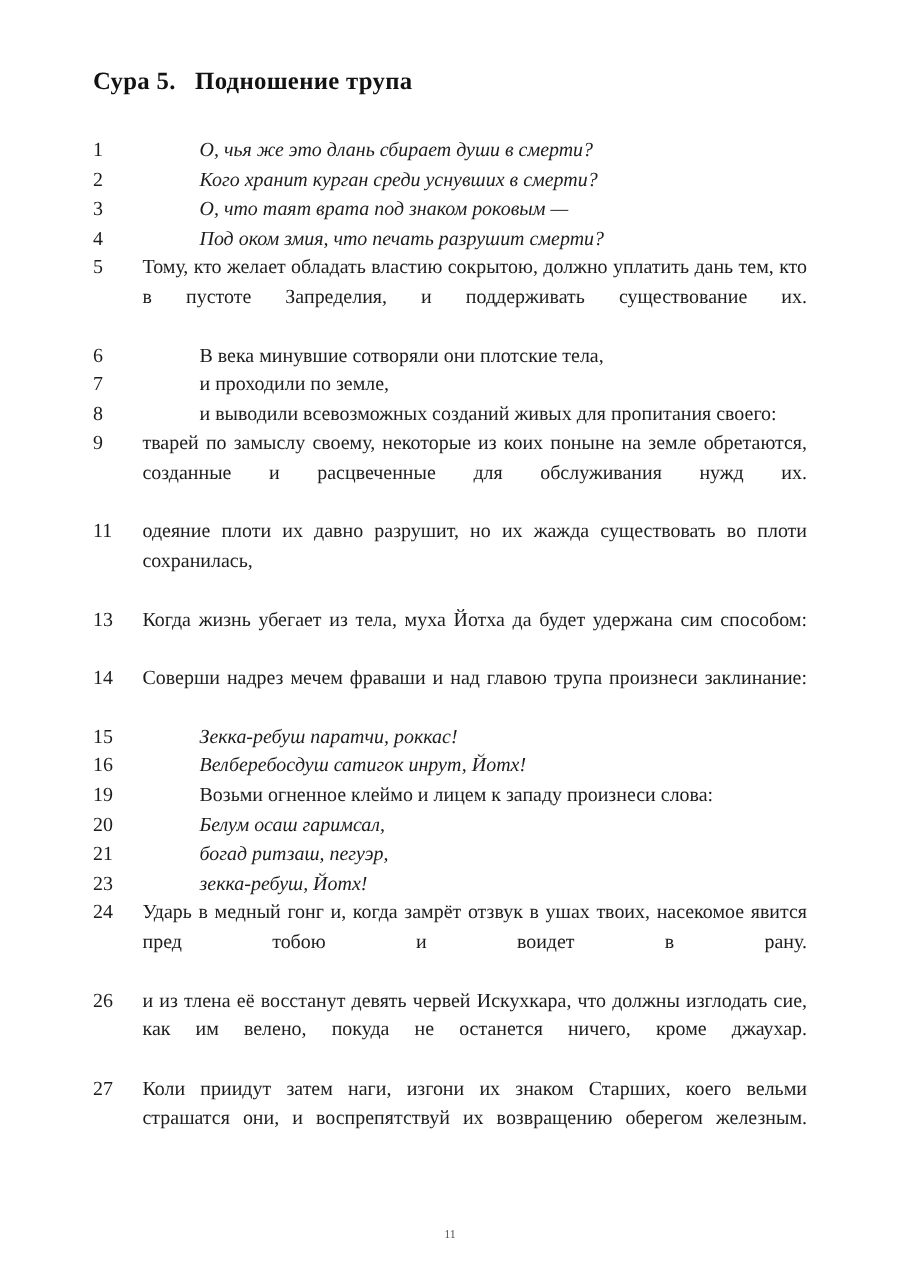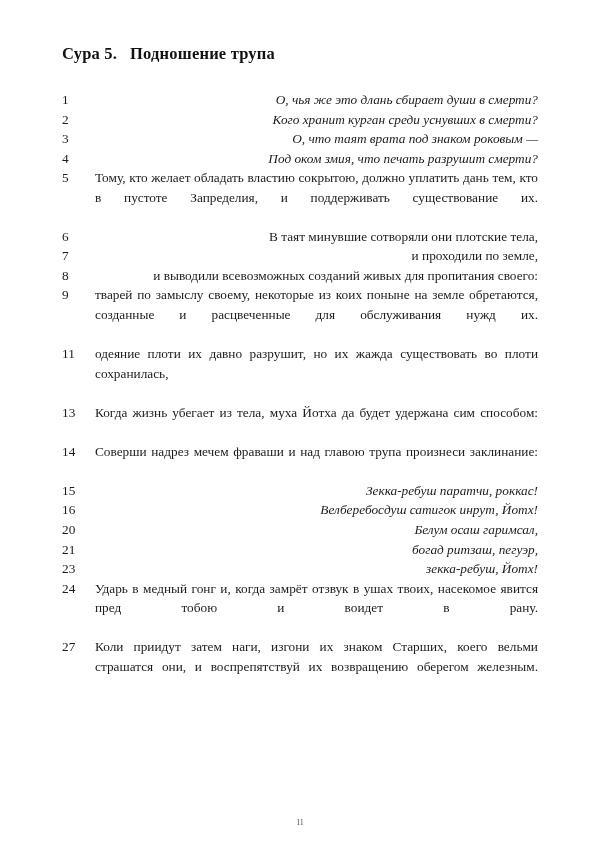--- a/index.html
+++ b/index.html
@@ -71,21 +71,22 @@
   .verse .txt {
     display: block;
   }
 
   .verse.italic .txt {
     font-style: italic;
   }
 
   
   .verse.short .txt {
-    text-align: right;
+    text-align: left;
+    margin-left: 38px;
   }
 
   .verse.multi .txt {
     text-align: justify;
   }
 
   
   .verse .txt::after {
     content: "";
     display: inline-block;
@@ -130,21 +131,21 @@
       <div class="verse italic short">
         <span class="num">4</span>
         <span class="txt">Под оком змия, что печать разрушит смерти?</span>
       </div>
       <div class="verse multi">
         <span class="num">5</span>
         <span class="txt">Тому, кто желает обладать властию сокрытою, должно уплатить дань тем, кто в пустоте Запределия, и поддерживать существова­ние их.</span>
       </div>
       <div class="verse short">
         <span class="num">6</span>
-        <span class="txt">В таят минувшие сотворяли они плотские тела,</span>
+        <span class="txt">В века минувшие сотворяли они плотские тела,</span>
       </div>
       <div class="verse short">
         <span class="num">7</span>
         <span class="txt">и проходили по земле,</span>
       </div>
       <div class="verse short">
         <span class="num">8</span>
         <span class="txt">и выводили всевозможных созданий живых для пропитания своего:</span>
       </div>
       <div class="verse multi">
@@ -164,37 +165,45 @@
         <span class="txt">Соверши надрез мечем фраваши и над главою трупа произнеси за­клинание:</span>
       </div>
       <div class="verse italic short">
         <span class="num">15</span>
         <span class="txt">Зекка-ребуш паратчи, роккас!</span>
       </div>
       <div class="verse italic short">
         <span class="num">16</span>
         <span class="txt">Велберебосдуш сатигок инрут, Йотх!</span>
       </div>
+      <div class="verse short">
+        <span class="num">19</span>
+        <span class="txt">Возьми огненное клеймо и лицем к западу произнеси слова:</span>
+      </div>
       <div class="verse italic short">
         <span class="num">20</span>
         <span class="txt">Белум осаш гаримсал,</span>
       </div>
       <div class="verse italic short">
         <span class="num">21</span>
         <span class="txt">богад ритзаш, пегуэр,</span>
       </div>
       <div class="verse italic short">
         <span class="num">23</span>
         <span class="txt">зекка-ребуш, Йотх!</span>
       </div>
       <div class="verse multi">
         <span class="num">24</span>
         <span class="txt">Ударь в медный гонг и, когда замрёт отзвук в ушах твоих, насеко­мое явится пред тобою и воидет в рану.</span>
       </div>
       <div class="verse multi">
+        <span class="num">26</span>
+        <span class="txt">и из тлена её восстанут девять червей Искухкара, что должны из­глодать сие, как им велено, покуда не останется ничего, кроме джаухар.</span>
+      </div>
+      <div class="verse multi">
         <span class="num">27</span>
         <span class="txt">Коли приидут затем наги, изгони их знаком Старших, коего вельми страшатся они, и воспрепятствуй их возвращению оберегом же­лезным.</span>
       </div>
     </div>
 
   <div class="page-number">11</div>
 
 </div>
 
 </body></html>

